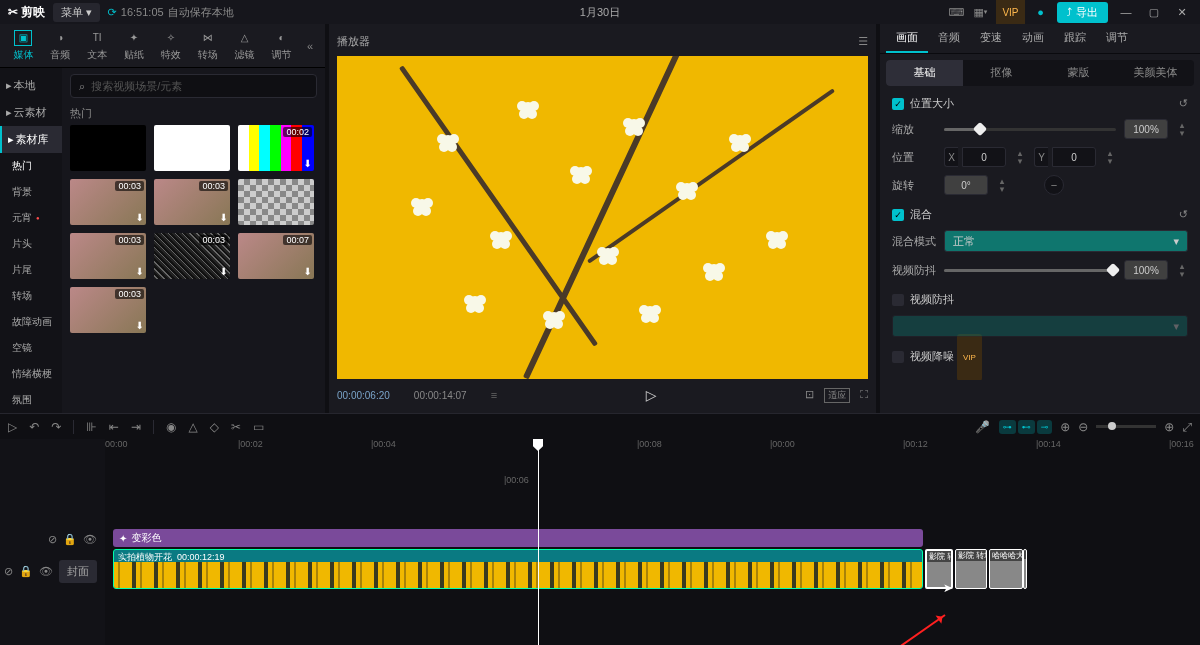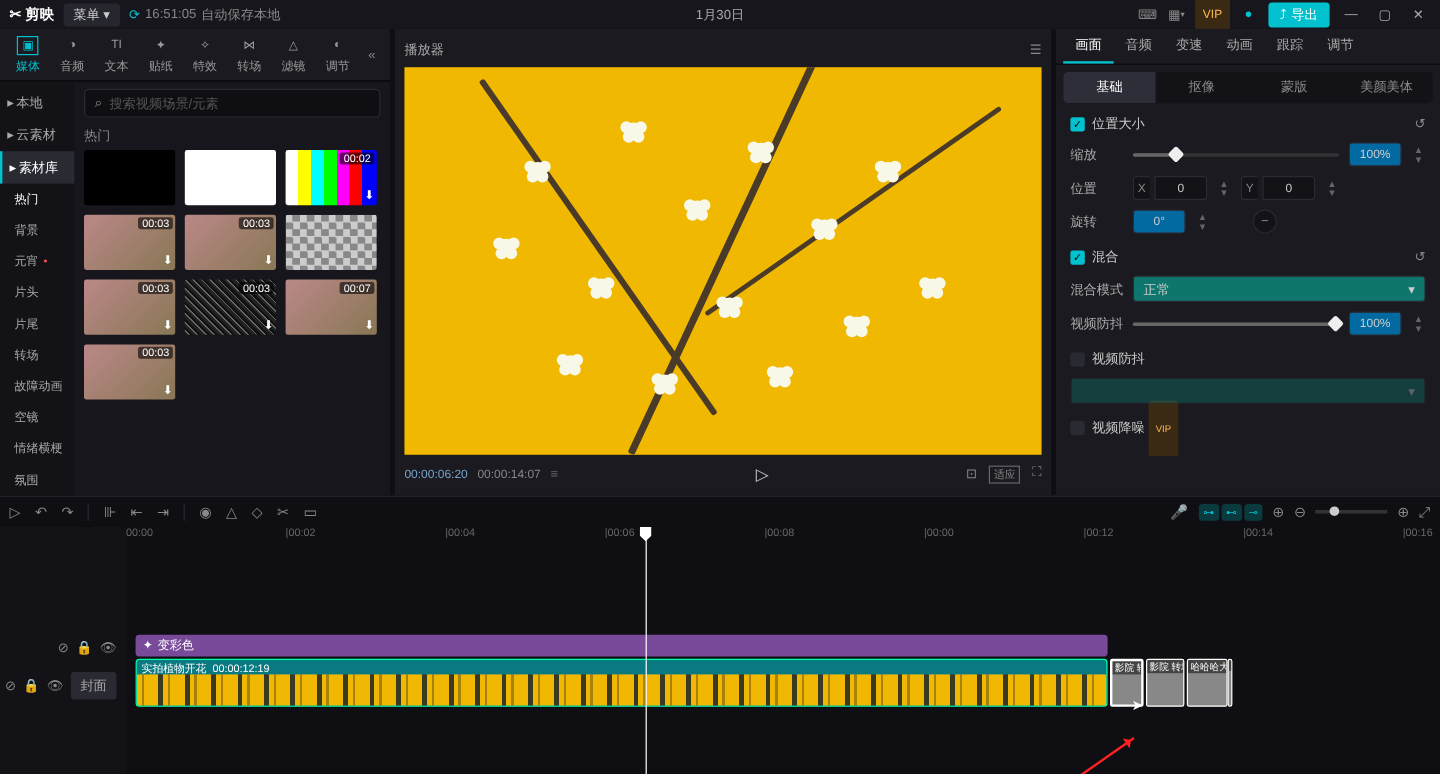--- a/index.html
+++ b/index.html
@@ -47,21 +47,21 @@
 .player-panel { flex: 1; background: #1a1a20; display: flex; flex-direction: column; padding: 6px 8px; margin: 0 4px;}
 .player-header { display: flex; justify-content: space-between; align-items: center; height: 22px; color: #aaa; }
 .player-header .hdr-icon{ color:#888;}
 .preview { flex: 1; background: #000; display: flex; align-items: center; justify-content: center; margin: 4px 0;}
 .preview-img { width: 100%; height: 100%; background: #f0b800; position: relative; overflow: hidden;}
 .branch { position:absolute; background:#4a3a28; border-radius:2px;}
 .b1{ width:6px; height:380px; left:50%; top:-40px; transform:rotate(25deg);}
 .b2{ width:5px; height:340px; left:30%; top:-20px; transform:rotate(-35deg);}
 .b3{ width:4px; height:300px; left:70%; top:-30px; transform:rotate(55deg);}
 .flower { position:absolute; width:10px; height:10px; background:#f8f8e8; border-radius:50%; box-shadow: 0 0 0 2px #f8f8e8, -6px -3px 0 0 #f8f8e8, 6px -3px 0 0 #f8f8e8, -4px 5px 0 0 #f8f8e8, 4px 5px 0 0 #f8f8e8;}
-.player-controls { display: flex; align-items: center; height: 24px; gap:8px;}
+.player-controls { display: flex; align-items: center; height: 24px; gap:24px;}
 .time-current { color: #7aa4c9; font-size:10px;}
 .time-total { color: #888; font-size:10px;}
 .play-btn { margin: 0 auto; color:#ccc; font-size:14px;}
 .pc-right { display:flex; gap:10px; color:#888;}
 
 .right-panel { width: 320px; background: #1a1a20; display: flex; flex-direction: column;}
 .prop-tabs { display: flex; height: 30px; border-bottom: 1px solid #0a0a0e; padding:0 6px;}
 .prop-tab { padding: 6px 10px; font-size: 11px; cursor: pointer; color: #aaa; }
 .prop-tab.active { color: #fff; border-bottom: 2px solid #00c1cd; }
 .prop-subtabs { display: flex; height: 26px; background:#121217; margin:6px; border-radius:4px; overflow:hidden;}
@@ -71,21 +71,21 @@
 .prop-section { margin-bottom: 12px; }
 .prop-sec-hdr { display:flex; justify-content:space-between; align-items:center; margin-bottom:8px;}
 .prop-sec-hdr .chk{ width:12px;height:12px;background:#00c1cd;border-radius:2px;display:inline-flex;align-items:center;justify-content:center;color:#000;font-size:9px;margin-right:6px;}
 .prop-sec-hdr .chk.off{ background:#2a2a33; color:transparent;}
 .reset-ic{ color:#888;}
 .prop-row { display: flex; align-items: center; margin-bottom: 8px; gap: 8px; }
 .prop-label { width: 44px; color: #aaa; font-size:11px;}
 .slider { flex: 1; height: 3px; background: #333; position: relative; border-radius: 2px;}
 .slider .fill { position:absolute; left:0; top:0; bottom:0; background:#666; border-radius:2px;}
 .slider .thumbk { position: absolute; top: -4px; width: 10px; height: 10px; background: #eee; border-radius: 2px; transform:rotate(45deg);}
-.num-box { width: 44px; height: 20px; background: #0369a1; border: 1px solid #2a2a33; border-radius: 3px; display: flex; align-items: center; justify-content: center; font-size: 10px; color: #ccc;}
+.num-box { width: 44px; height: 20px; background: #404040; border: 1px solid #2a2a33; border-radius: 3px; display: flex; align-items: center; justify-content: center; font-size: 10px; color: #ccc;}
 .stepper { width:12px; color:#666; font-size:9px; line-height:8px; text-align:center;}
 .xy-box { display:flex; align-items:center; gap:4px;}
 .xy-lbl { width:14px; height:20px; background:#121217; border:1px solid #2a2a33; border-radius:3px 0 0 3px; display:flex; align-items:center; justify-content:center; font-size:10px; color:#888; border-right:0;}
 .xy-val { width:44px; height:20px; background:#121217; border:1px solid #2a2a33; border-radius:0 3px 3px 0; display:flex; align-items:center; justify-content:center; font-size:10px;}
 .round-btn { width:20px; height:20px; background:#121217; border:1px solid #2a2a33; border-radius:50%; display:flex; align-items:center; justify-content:center; color:#888;}
 .select-box { flex:1; height:22px; background:#0f766e; border:1px solid #2a2a33; border-radius:3px; padding:0 8px; display:flex; align-items:center; justify-content:space-between; color:#ccc;}
 
 .timeline-tools { height: 26px; background: #0f0f13; border-top:1px solid #26262e; display: flex; align-items: center; padding: 0 8px; gap: 12px; color:#888;}
 .tl-sep { width:1px; height:14px; background:#2a2a33;}
 .tl-btn{ cursor:pointer; font-size:12px;}
@@ -429,21 +429,21 @@
       <span>🔒</span>
       <span>👁</span>
       <span class="cover-lbl">封面</span>
     </div>
   </div>
   <div class="tracks-area">
     <div class="ruler" id="ruler">
         <span class="ruler-tick" style="left: 0px;">00:00</span>
         <span class="ruler-tick" style="left: 133px;">|00:02</span>
         <span class="ruler-tick" style="left: 266px;">|00:04</span>
-        <span class="ruler-tick" style="left: 399px;">|00:06</span>
+        <span class="ruler-tick" style="left: 399px; margin-top: 36px;">|00:06</span>
         <span class="ruler-tick" style="left: 532px;">|00:08</span>
         <span class="ruler-tick" style="left: 665px;">|00:00</span>
         <span class="ruler-tick" style="left: 798px;">|00:12</span>
         <span class="ruler-tick" style="left: 931px;">|00:14</span>
         <span class="ruler-tick" style="left: 1064px;">|00:16</span>
       </div>
     <div class="playhead" id="playhead" style="left: 433px;"></div>
     <div style="height:70px"></div>
     <div class="track-lane">
       <div class="fx-clip" id="fx-clip" style="left: 8px; width: 810px;">

